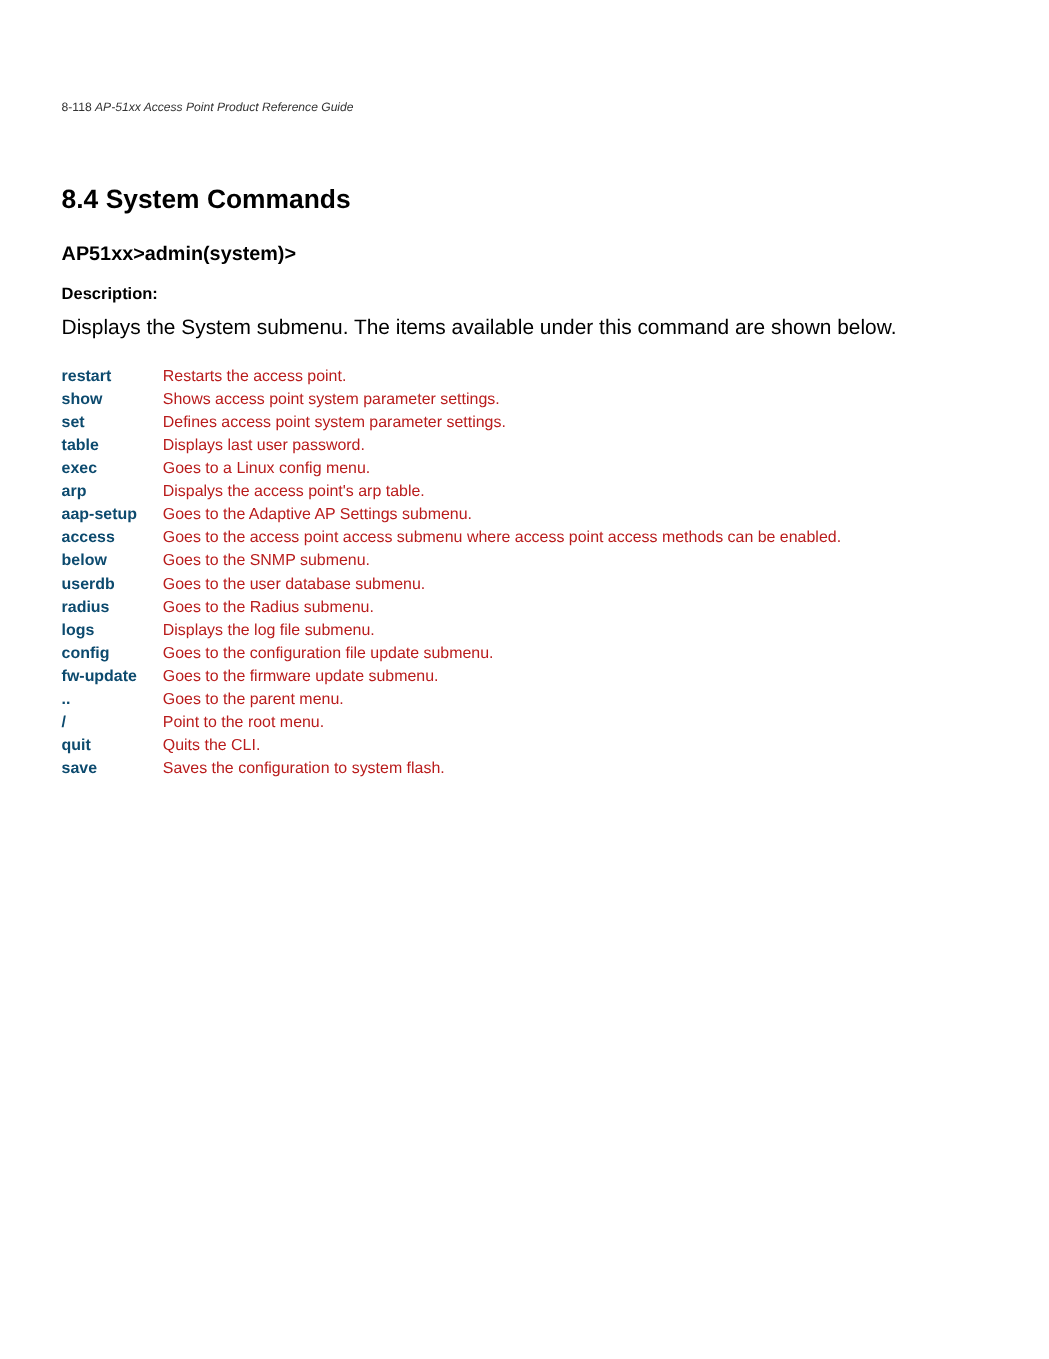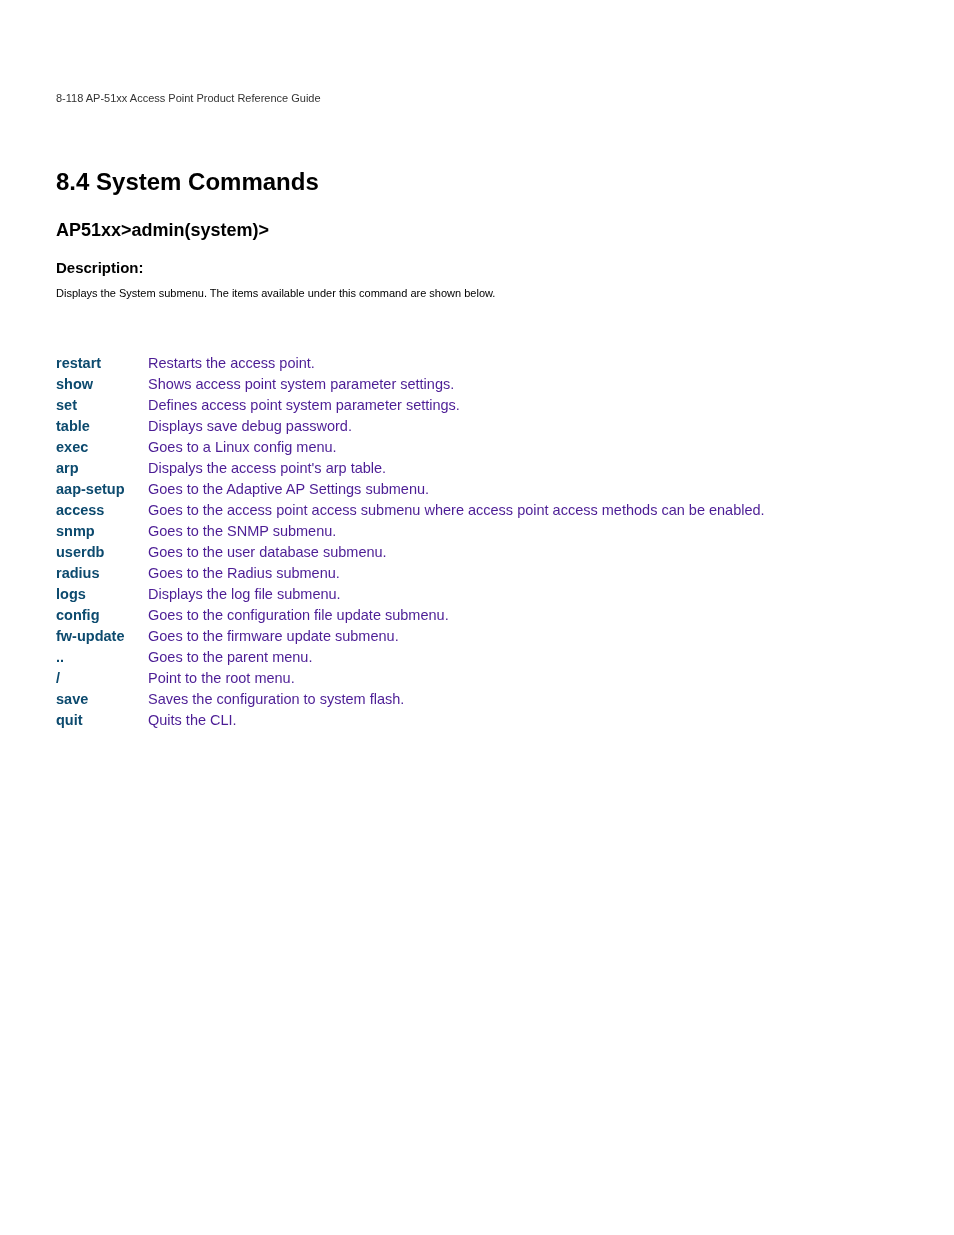--- a/index.html
+++ b/index.html
@@ -18,20 +18,21 @@
   .running-header {
     font-size: 11px;
     color: #333;
     margin-bottom: 64px;
     font-family: Arial, Helvetica, sans-serif;
   }
   .running-header .page-num {
     font-style: normal;
   }
   .running-header .doc-title {
+    font-style: italic;
   }
   .section-heading {
     font-family: "Arial Narrow", Arial, sans-serif;
     font-stretch: condensed;
     font-weight: bold;
     font-size: 24px;
     margin: 0 0 24px 0;
     color: #000;
   }
   .prompt-line {
@@ -44,43 +45,43 @@
   .subsection-label {
     font-family: "Arial Narrow", Arial, sans-serif;
     font-stretch: condensed;
     font-weight: bold;
     font-size: 15px;
     margin: 0 0 10px 0;
   }
   .body-text {
     font-family: "Arial Narrow", Arial, sans-serif;
     font-stretch: condensed;
-    font-size: 11px;
-    margin: 0 0 52px 0;
+    font-size: 19px;
+    margin: 0 0 20px 0;
     line-height: 1.35;
   }
   .cmd-table {
     border-collapse: collapse;
     font-family: "Arial Narrow", Arial, sans-serif;
     font-stretch: condensed;
     font-size: 14.5px;
     line-height: 1.38;
   }
   .cmd-table td {
     padding: 0 0 1px 0;
     vertical-align: top;
   }
   .cmd-col {
     width: 92px;
     font-weight: bold;
     color: #0c4a6e;
     padding-right: 8px;
   }
   .desc-col {
-    color: #4c1d95;
+    color: #b91c1c;
   }
 </style>
 </head>
 <body>
 
 <div class="page">
 
   <div class="running-header">
     <span class="page-num">8-118</span>
     <span class="doc-title">AP-51xx Access Point Product Reference Guide</span>
@@ -103,40 +104,40 @@
         <tr>
           <td class="cmd-col">show</td>
           <td class="desc-col">Shows access point system parameter settings.</td>
         </tr>
         <tr>
           <td class="cmd-col">set</td>
           <td class="desc-col">Defines access point system parameter settings.</td>
         </tr>
         <tr>
           <td class="cmd-col">table</td>
-          <td class="desc-col">Displays save debug password.</td>
+          <td class="desc-col">Displays last user password.</td>
         </tr>
         <tr>
           <td class="cmd-col">exec</td>
           <td class="desc-col">Goes to a Linux config menu.</td>
         </tr>
         <tr>
           <td class="cmd-col">arp</td>
           <td class="desc-col">Dispalys the access point's arp table.</td>
         </tr>
         <tr>
           <td class="cmd-col">aap-setup</td>
           <td class="desc-col">Goes to the Adaptive AP Settings submenu.</td>
         </tr>
         <tr>
           <td class="cmd-col">access</td>
           <td class="desc-col">Goes to the access point access submenu where access point access methods can be enabled.</td>
         </tr>
         <tr>
-          <td class="cmd-col">snmp</td>
+          <td class="cmd-col">below</td>
           <td class="desc-col">Goes to the SNMP submenu.</td>
         </tr>
         <tr>
           <td class="cmd-col">userdb</td>
           <td class="desc-col">Goes to the user database submenu.</td>
         </tr>
         <tr>
           <td class="cmd-col">radius</td>
           <td class="desc-col">Goes to the Radius submenu.</td>
         </tr>
@@ -154,23 +155,23 @@
         </tr>
         <tr>
           <td class="cmd-col">..</td>
           <td class="desc-col">Goes to the parent menu.</td>
         </tr>
         <tr>
           <td class="cmd-col">/</td>
           <td class="desc-col">Point to the root menu.</td>
         </tr>
         <tr>
+          <td class="cmd-col">quit</td>
+          <td class="desc-col">Quits the CLI.</td>
+        </tr>
+        <tr>
           <td class="cmd-col">save</td>
           <td class="desc-col">Saves the configuration to system flash.</td>
-        </tr>
-        <tr>
-          <td class="cmd-col">quit</td>
-          <td class="desc-col">Quits the CLI.</td>
         </tr>
       </tbody>
   </table>
 
 </div>
 
 </body></html>

